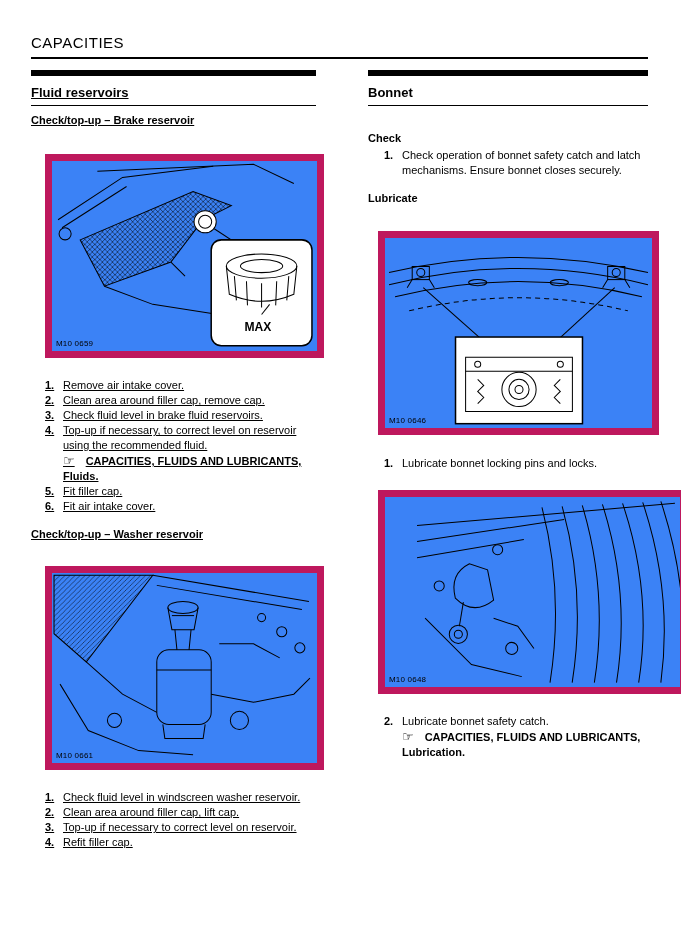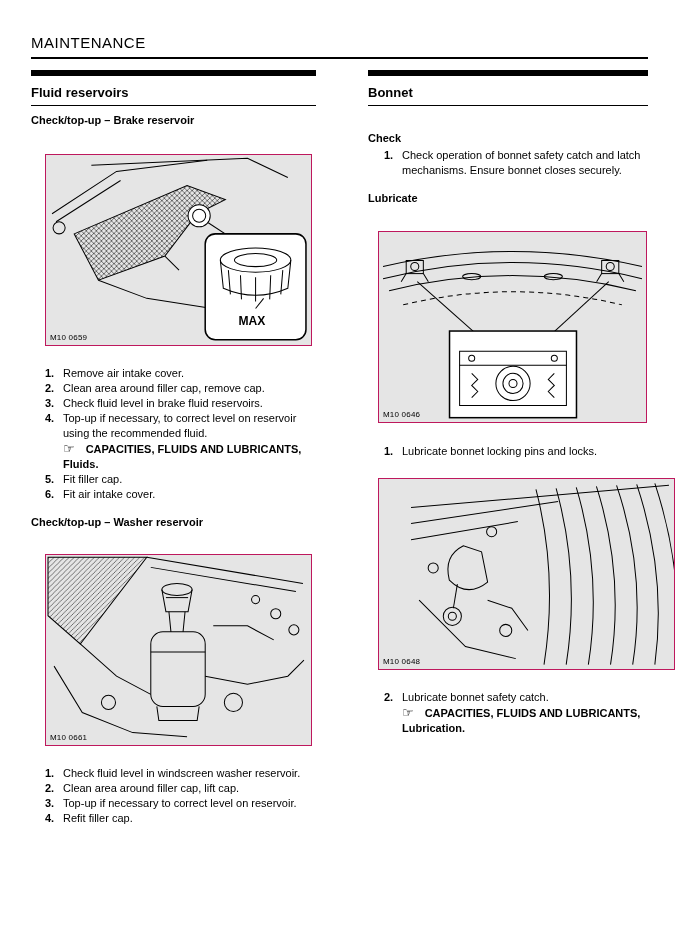--- a/index.html
+++ b/index.html
@@ -1,49 +1,49 @@
 <!DOCTYPE html>
 <html><head>
 <meta charset="utf-8">
 <style>
   html,body{margin:0;padding:0;}
   body{width:681px;height:925px;background:#ffffff;font-family:"Liberation Sans","DejaVu Sans",sans-serif;color:#000;}
   .page{position:relative;width:681px;height:925px;overflow:hidden;background:#fff;}
   .masthead{position:absolute;left:31px;top:34px;font-size:15px;letter-spacing:0.5px;}
   .masthead-rule{position:absolute;left:31px;top:57px;width:617px;height:2px;background:#000;}
   .col{position:absolute;top:70px;}
-  .col-left{left:31px;width:285px;}
+  .col-left{left:31px;width:285px;text-decoration:underline;}
   .col-right{left:368px;width:280px;}
   .section-bar{height:6px;background:#000;}
   .section-title{font-size:13px;font-weight:bold;margin-top:9px;}
   .section-rule{height:1px;background:#000;margin-top:5px;}
   .subhead{font-size:11px;font-weight:bold;line-height:13px;}
   .mt3{margin-top:3px;}.mt14{margin-top:14px;}.mt19{margin-top:19px;padding-left:28px;}.mt20{margin-top:20px;}
   .mt21{margin-top:21px;}.mt24{margin-top:8px;}.mt25{margin-top:25px;}.mt26{margin-top:26px;}.mt27{margin-top:27px;}
   figure{margin:0;}
-  .fig{position:relative;border:1px solid #be185d;background:#e5e5e5;}
+  .fig{position:relative;border:7px solid #be185d;background:#3b82f6;}
   .fig-left{width:265px;height:190px;margin-left:14px;}
   .fig-right{width:267px;height:190px;margin-left:10px;}
   .fig svg{display:block;width:100%;height:100%;}
   .figcode{position:absolute;left:4px;bottom:3px;font-size:8px;letter-spacing:0.2px;}
   .list-left{padding-left:14px;}
   .list-right{padding-left:16px;}
   .li{display:flex;font-size:11px;line-height:15px;}
   .li .num{flex:0 0 18px;font-weight:bold;}
   .li .txt{flex:1;}
   .ref{display:block;}
   .hand{font-family:"DejaVu Sans",sans-serif;font-size:13px;margin-right:11px;}
   .ref-text{font-weight:bold;}
 </style>
 </head>
 <body>
 
 <div class="page">
 
-  <div class="masthead">MAINTENANCE</div>
+  <div class="masthead">CAPACITIES</div>
   <div class="masthead-rule"></div>
 
   <div class="col col-left">
     <div class="section-bar"></div>
     <div class="section-title">Fluid reservoirs</div>
     <div class="section-rule"></div>
 
     <div class="subhead mt24">Check/top-up – Brake reservoir</div>
 
     <figure class="fig fig-left mt27">

